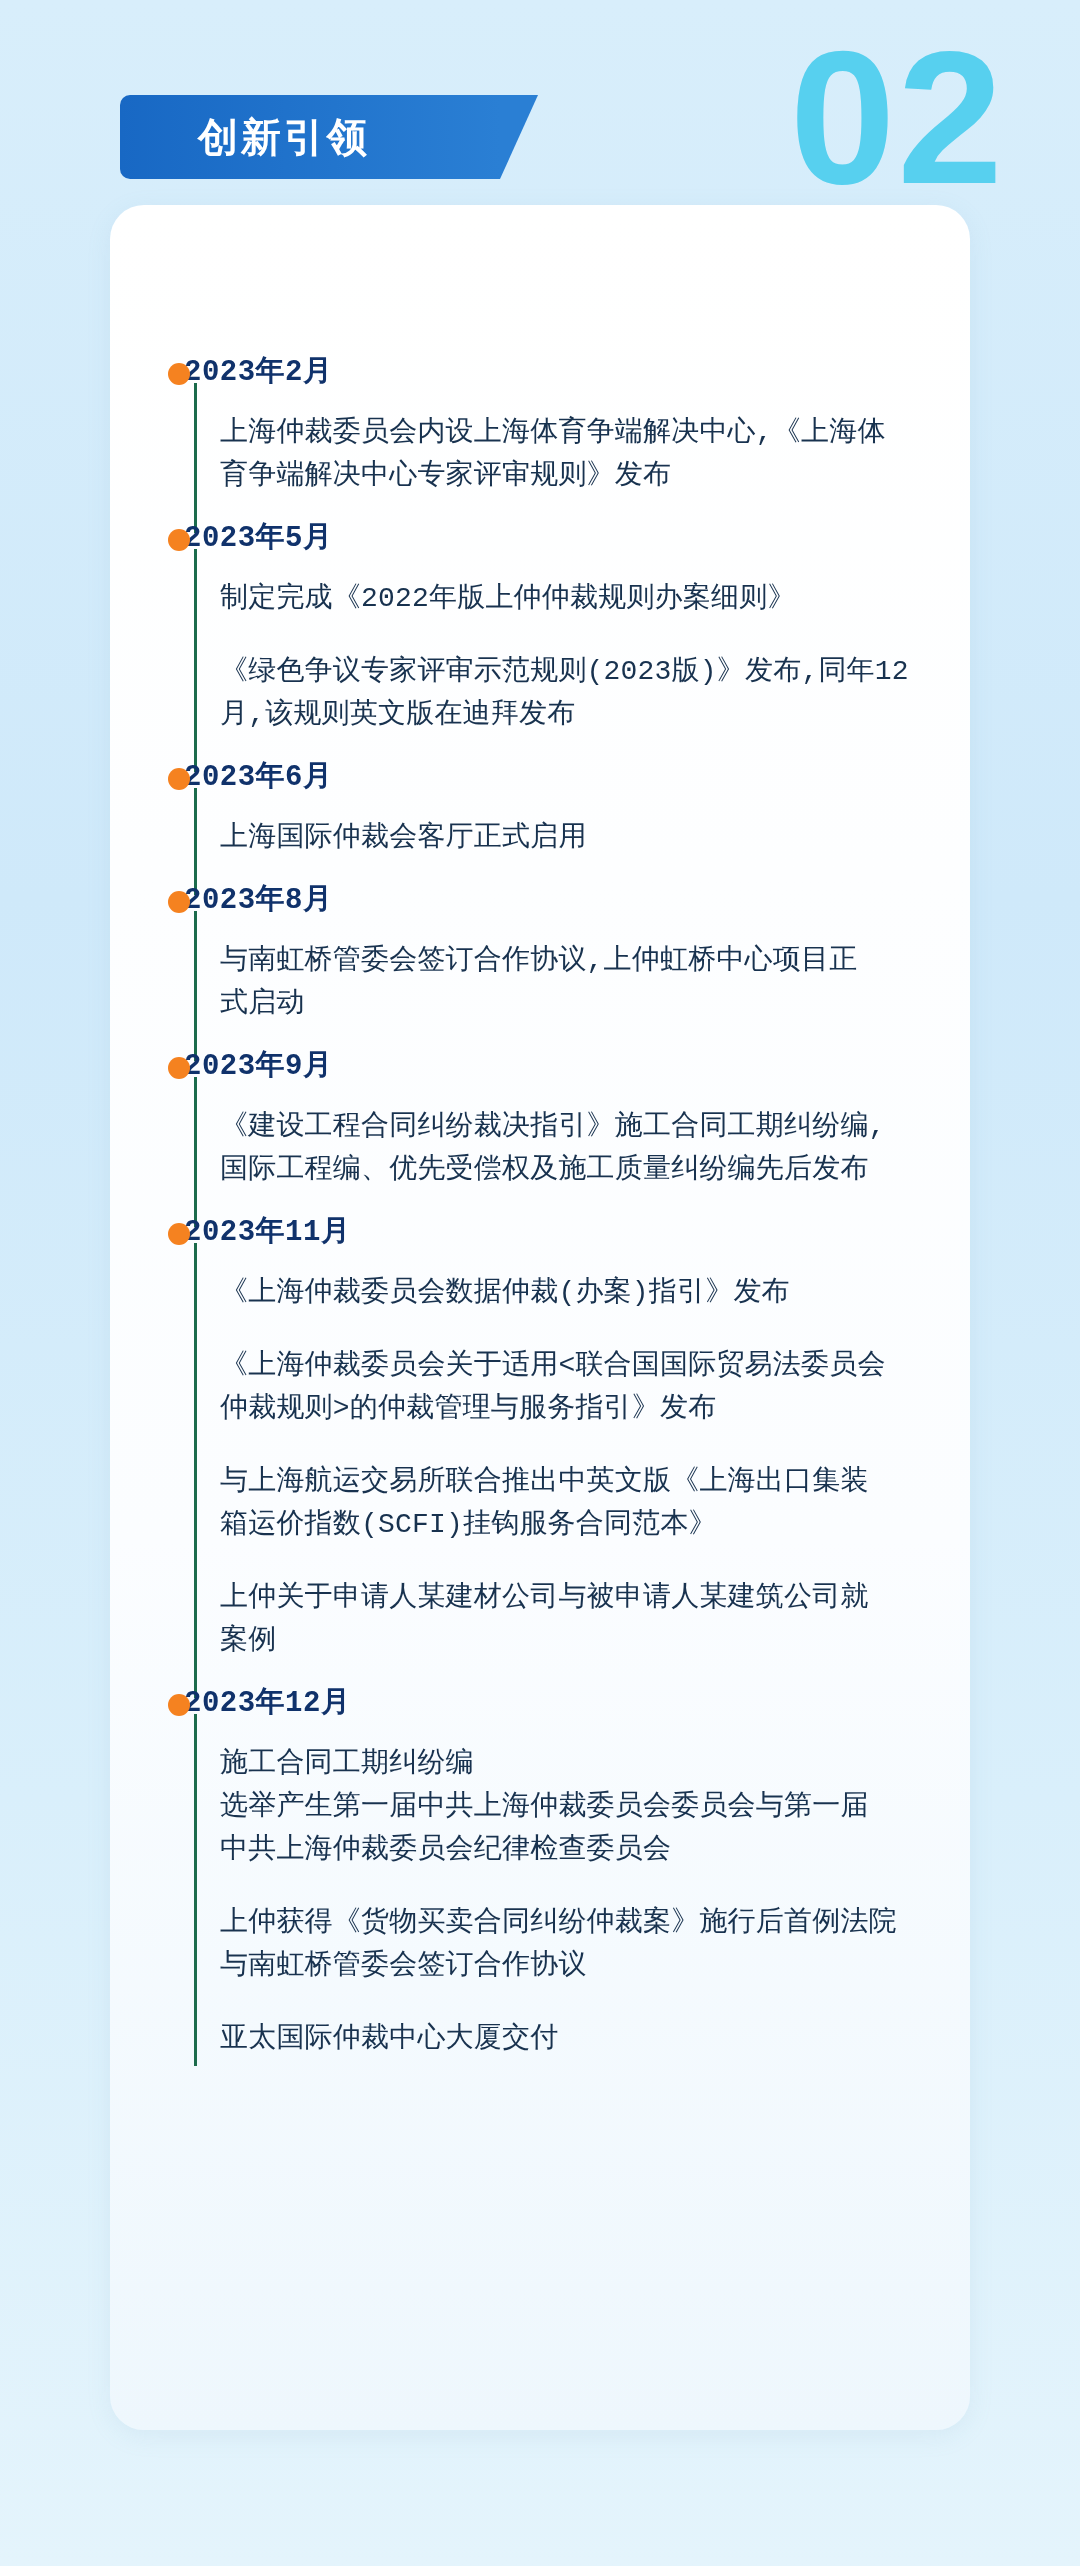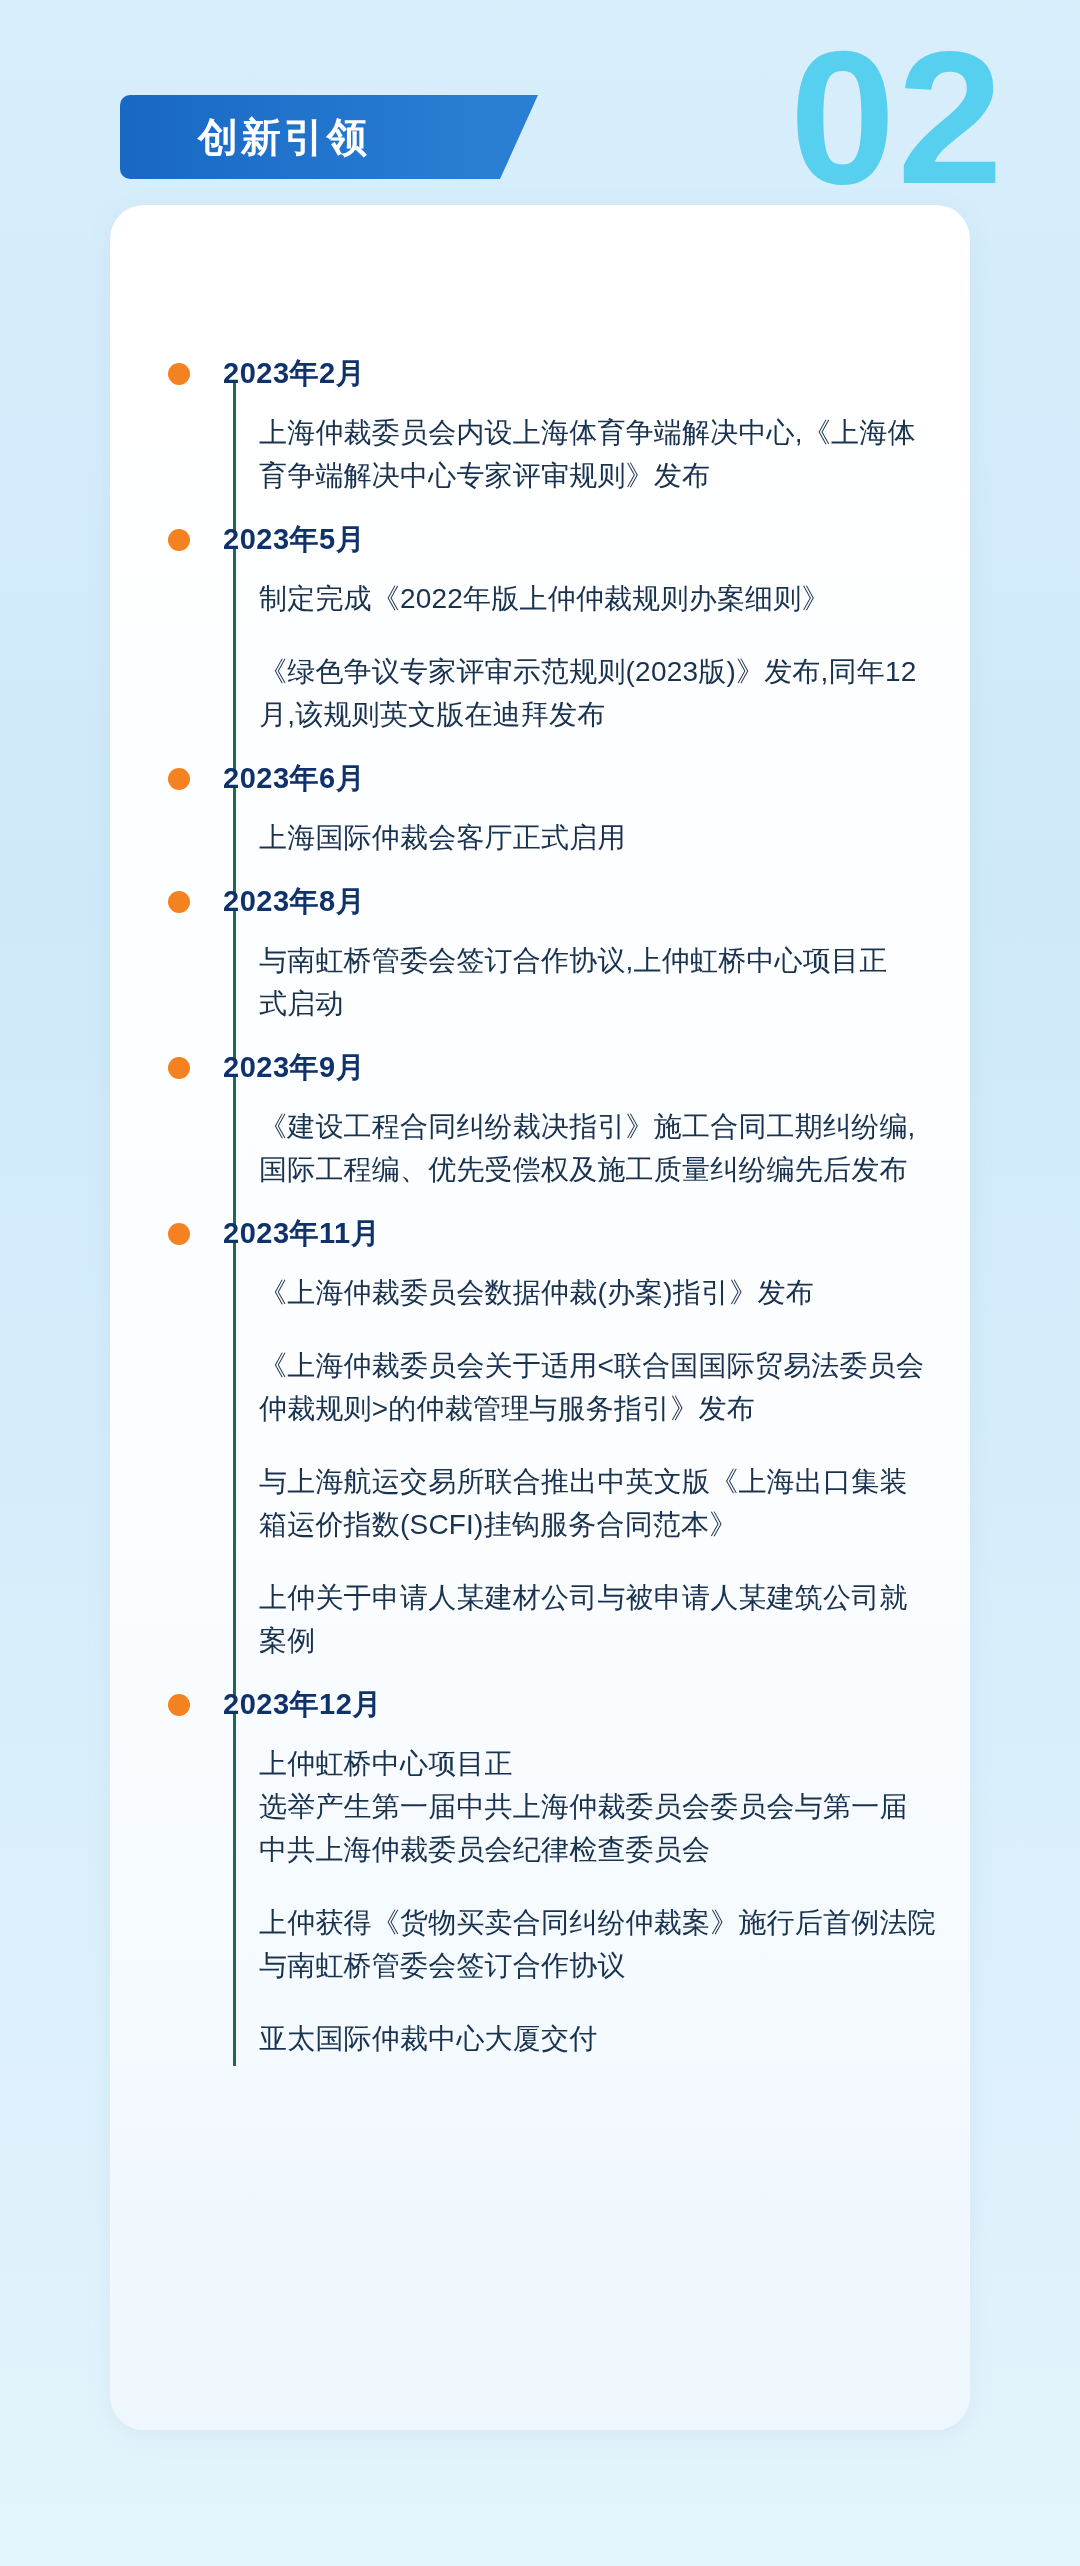--- a/index.html
+++ b/index.html
@@ -87,21 +87,22 @@
     position: absolute;
     top: 355px;
     left: 110px;
     width: 860px;
     padding: 0 0 60px 0;
     box-sizing: border-box;
   }
 
   .tl-group {
     position: relative;
-    padding-left: 113px;
+    padding-left: 74px;
+    font-family: Liberation Mono, monospace;
   }
 
   .tl-dot {
     position: absolute;
     left: 58px;
     top: 8px;
     width: 22px;
     height: 22px;
     border-radius: 50%;
     background: #f58220;
@@ -234,21 +235,21 @@
             <span class="line">上仲关于申请人某建材公司与被申请人某建筑公司就</span>
             <span class="line">案例</span>
           </p>
         </div>
       </div>
       <div class="tl-group is-last">
         <span class="tl-dot"></span>
         <div class="tl-date">2023年12月</div>
         <div class="tl-body">
           <p class="tl-item">
-            <span class="line">上仲虹桥中心项目正</span>
+            <span class="line">施工合同工期纠纷编</span>
             <span class="line">选举产生第一届中共上海仲裁委员会委员会与第一届</span>
             <span class="line">中共上海仲裁委员会纪律检查委员会</span>
           </p>
           <p class="tl-item">
             <span class="line">上仲获得《货物买卖合同纠纷仲裁案》施行后首例法院</span>
             <span class="line">与南虹桥管委会签订合作协议</span>
           </p>
           <p class="tl-item">
             <span class="line">亚太国际仲裁中心大厦交付</span>
           </p>

